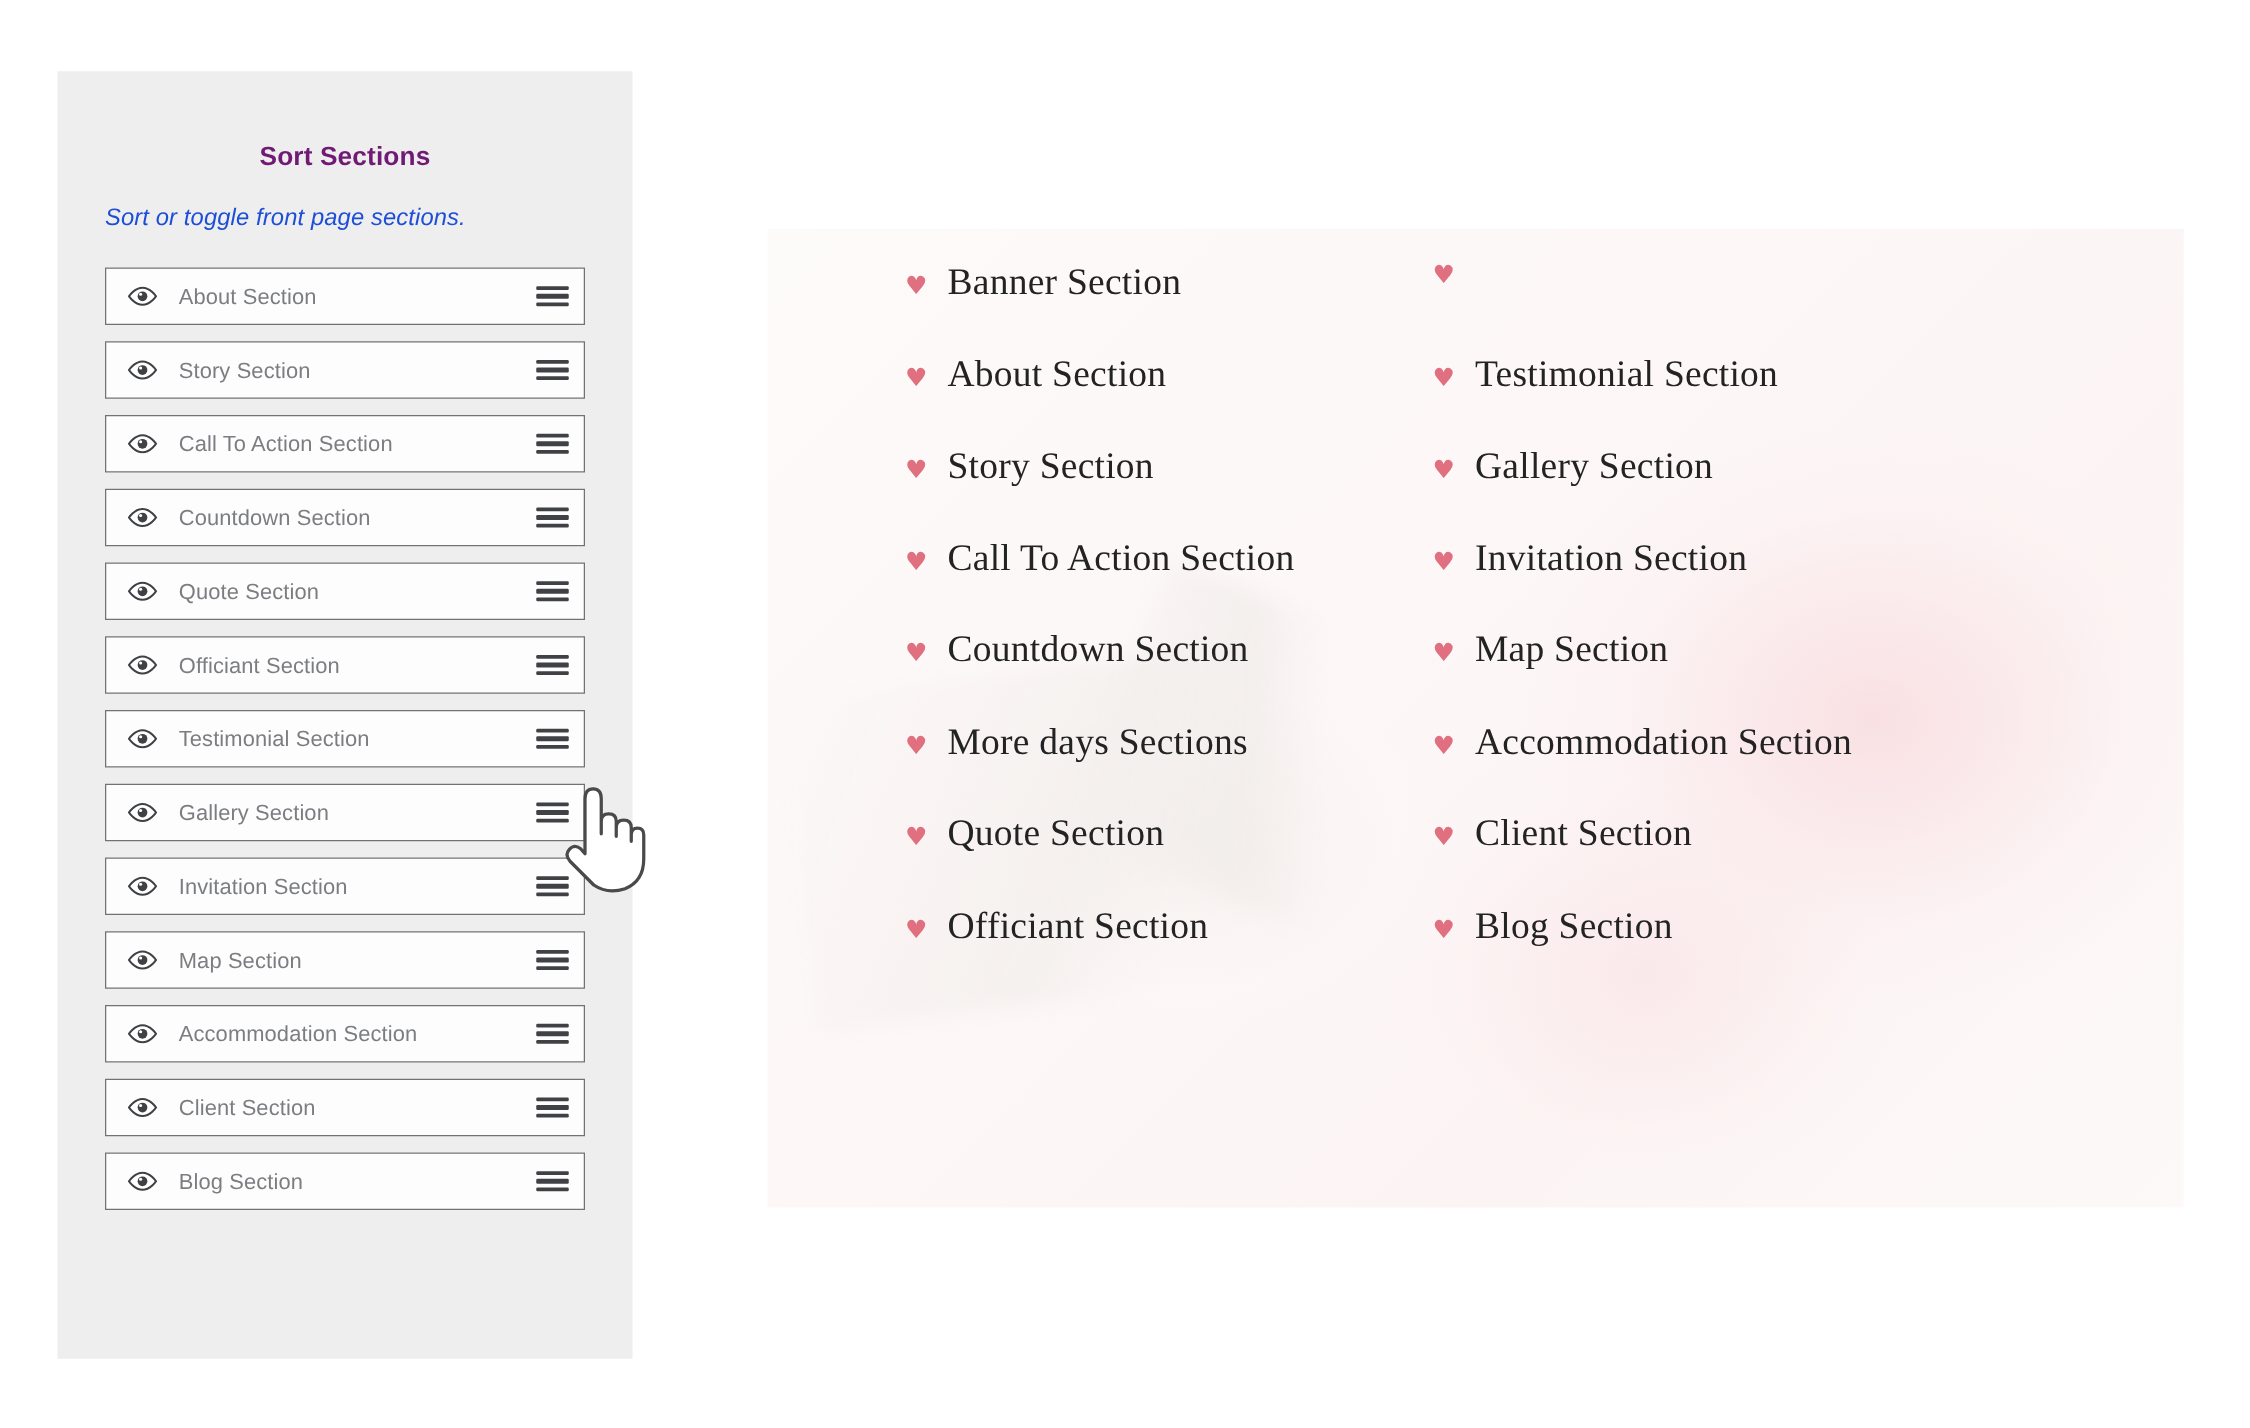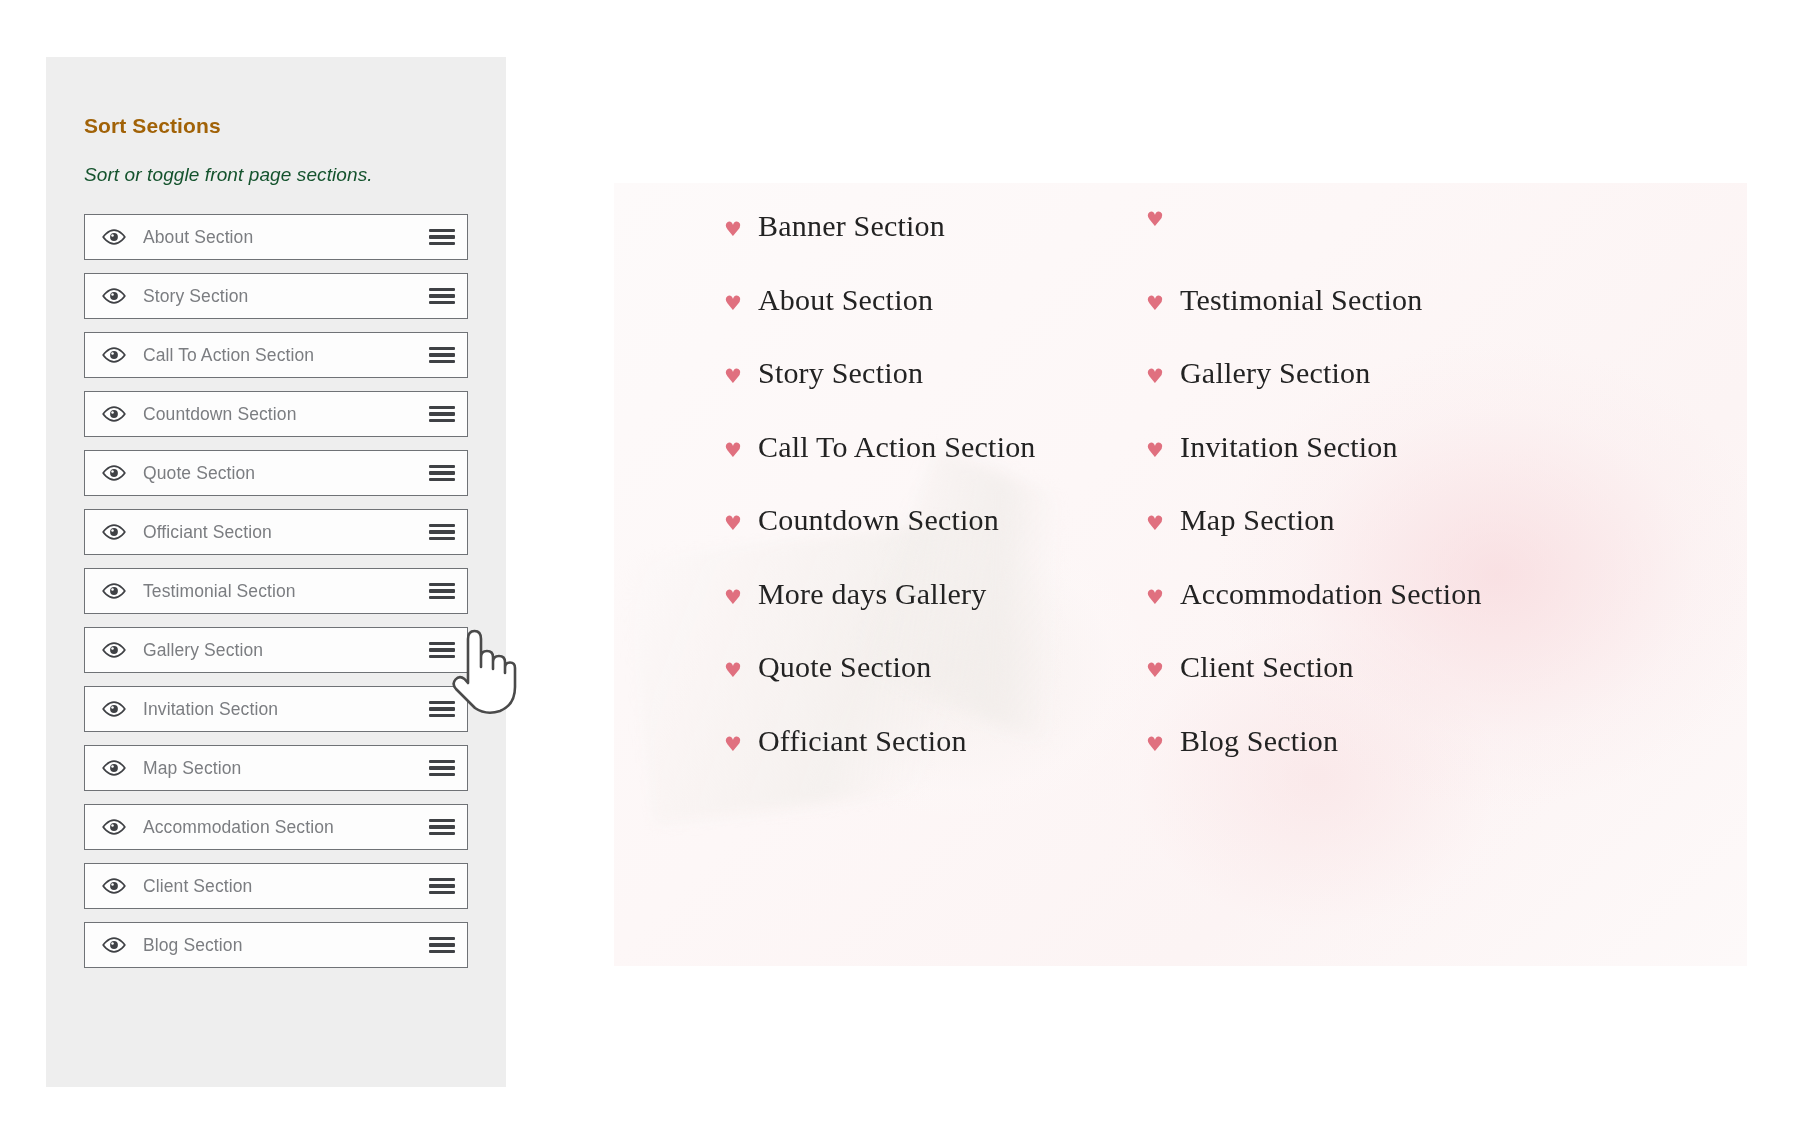--- a/index.html
+++ b/index.html
@@ -25,29 +25,30 @@
     background: #eeeeee;
     box-sizing: border-box;
   }
   #sort-panel-inner {
     padding: 57px 38px 0 38px;
   }
   .panel-title {
     font-family: "Liberation Sans", sans-serif;
     font-size: 21px;
     font-weight: bold;
-    color: #a16207;
+    color: #701a75;
     letter-spacing: 0.1px;
     margin: 0 0 26px 0;
+    text-align: center;
   }
   .panel-subtitle {
     font-family: "Liberation Sans", sans-serif;
     font-size: 19px;
     font-style: italic;
-    color: #14532d;
+    color: #1d4ed8;
     margin: 0 0 28px 0;
     letter-spacing: 0.1px;
   }
 
   .section-list {
     display: block;
   }
   .section-row {
     position: relative;
     box-sizing: border-box;
@@ -415,21 +416,21 @@
         <div class="preview-item">
           <span class="heart-bullet">♥</span>
           <span class="preview-label">Call To Action Section</span>
         </div>
         <div class="preview-item">
           <span class="heart-bullet">♥</span>
           <span class="preview-label">Countdown Section</span>
         </div>
         <div class="preview-item">
           <span class="heart-bullet">♥</span>
-          <span class="preview-label">More days Gallery</span>
+          <span class="preview-label">More days Sections</span>
         </div>
         <div class="preview-item">
           <span class="heart-bullet">♥</span>
           <span class="preview-label">Quote Section</span>
         </div>
         <div class="preview-item">
           <span class="heart-bullet">♥</span>
           <span class="preview-label">Officiant Section</span>
         </div>
       </div>

